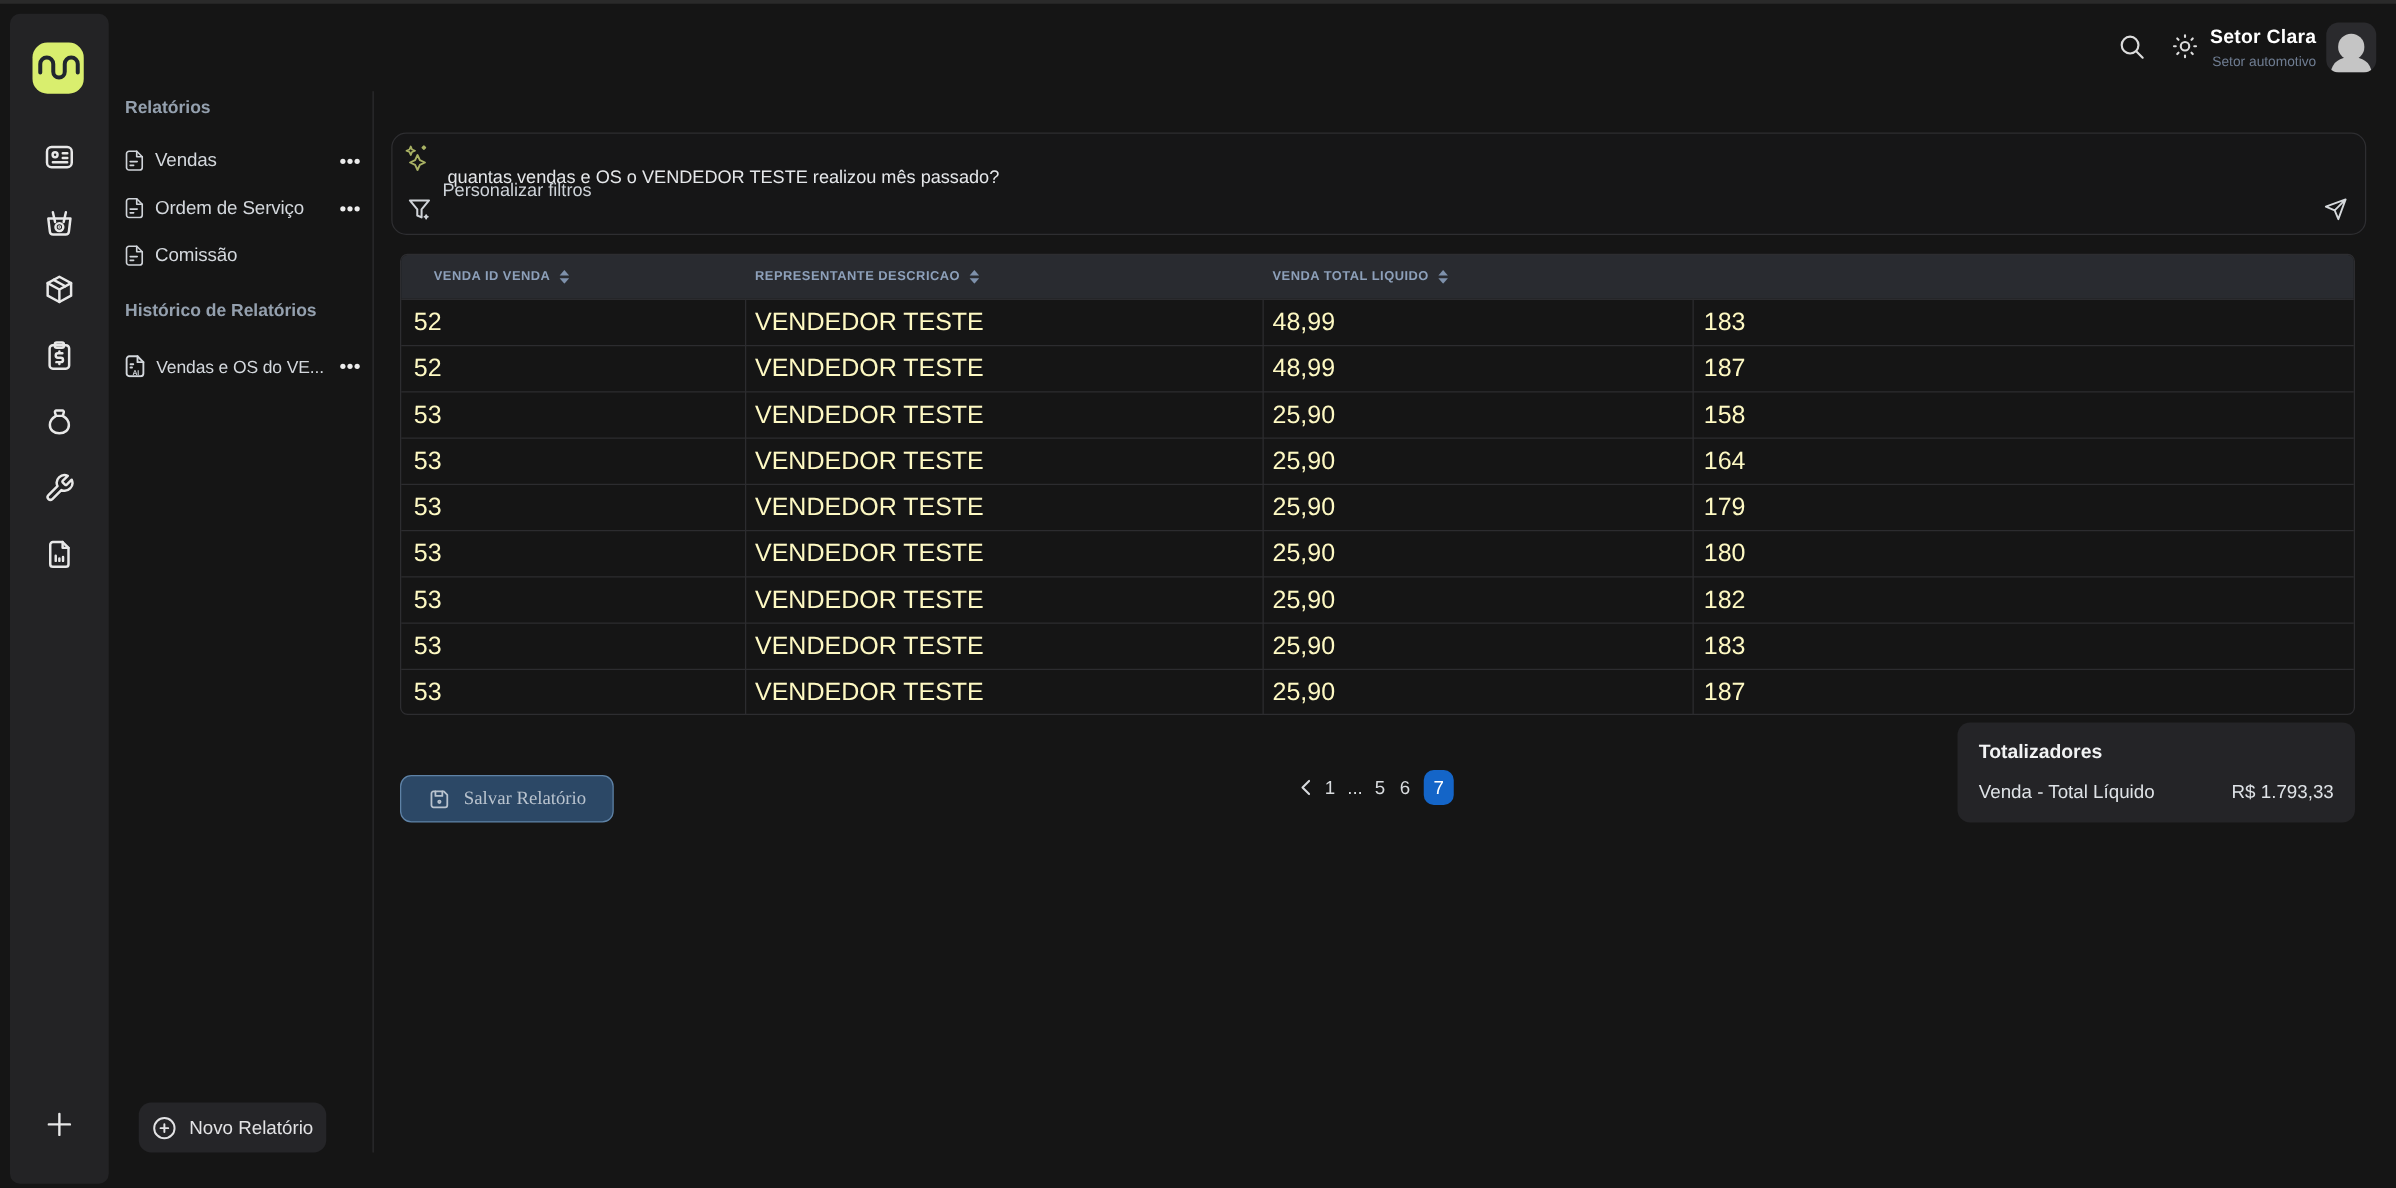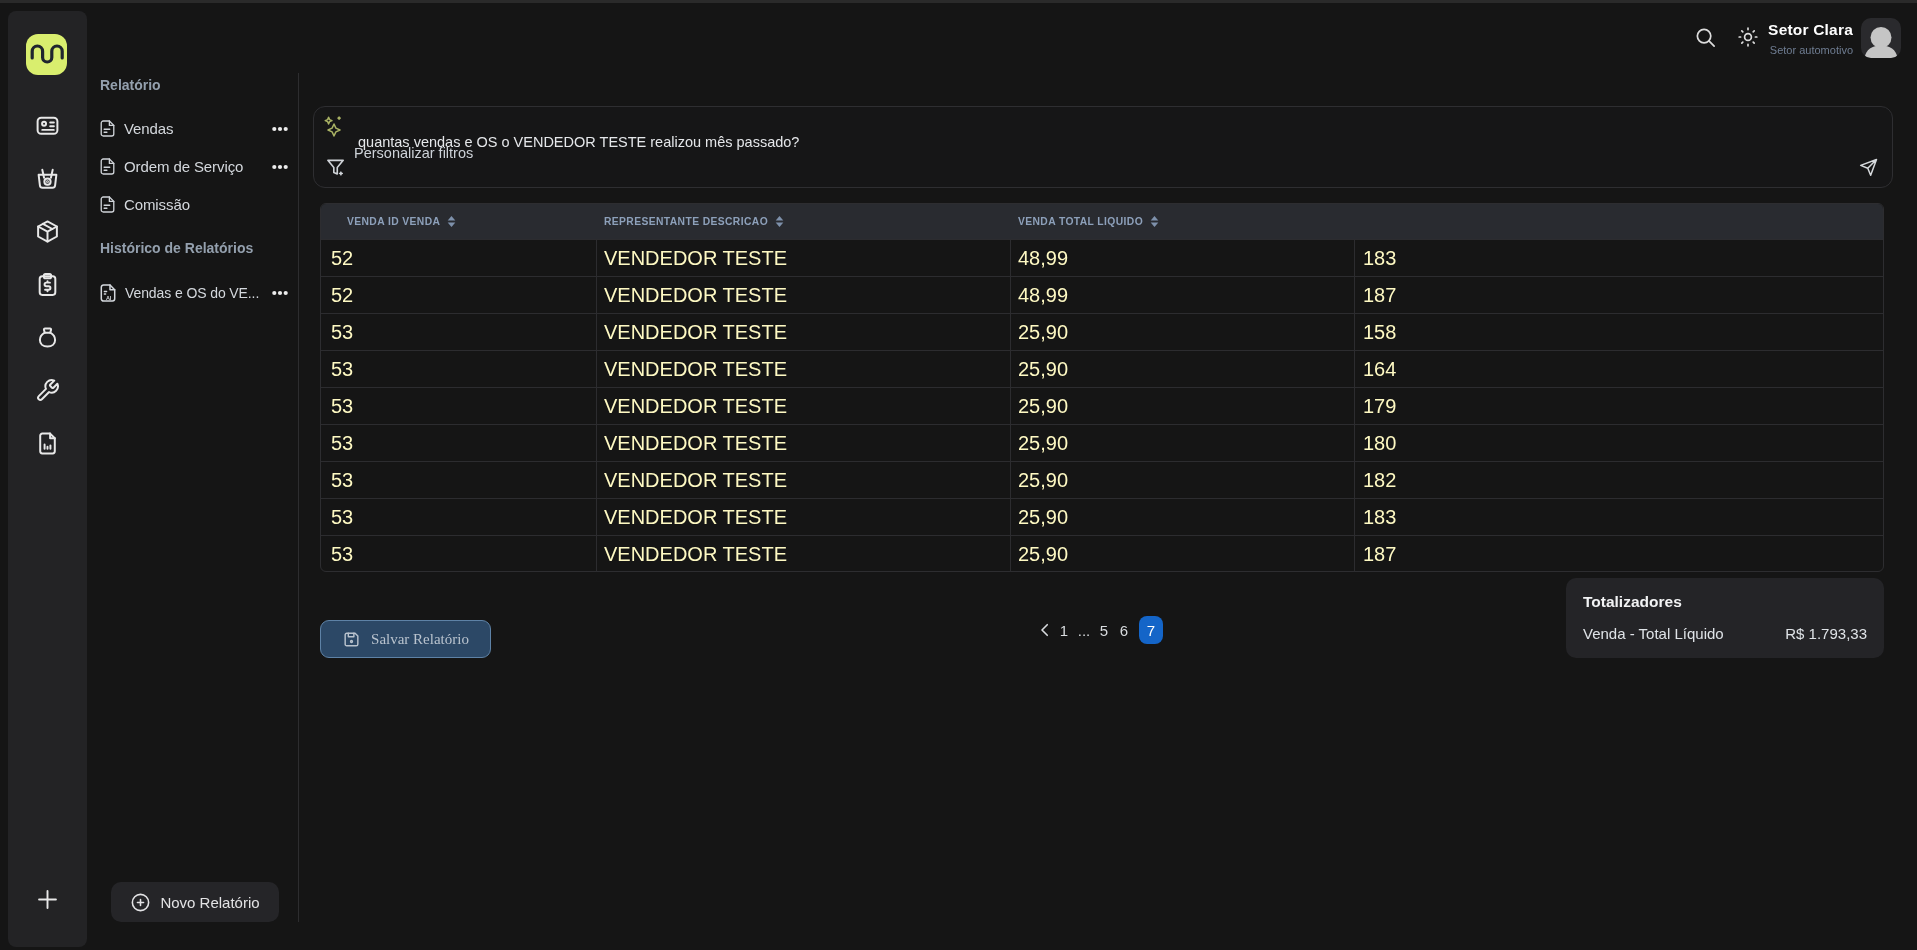--- a/index.html
+++ b/index.html
@@ -14,21 +14,21 @@
   background:#d9ee6e; border-radius:12px; }
 .railicon { position:absolute; left:19px; width:40px; height:40px;
   display:flex; align-items:center; justify-content:center; color:#e8e8e8; }
 
 #panel { position:absolute; left:87px; top:0; width:211px; height:950px; }
 .navhead { position:absolute; left:13px; color:#94a0ae; font-size:14px; font-weight:700; }
 .navitem { position:absolute; left:13px; display:flex; align-items:center; gap:9px;
   color:#d4d8dd; font-size:15px; letter-spacing:-0.1px; }
 .dots { position:absolute; width:16px; height:6px; }
 #vsep { position:absolute; left:298px; top:73px; width:1px; height:849px; background:#2d2d2f; }
-#novorel { position:absolute; left:24px; top:882px; width:168px; height:40px;
+#novorel { position:absolute; left:24px; top:882px; width:150px; height:40px;
   background:#252528; border-radius:10px; display:flex; align-items:center; justify-content:center;
   gap:9px; color:#e3e3e5; font-size:15px; }
 
 #hdr { position:absolute; right:0; top:0; }
 .hicon { position:absolute; color:#dcdcdc; }
 #uname { position:absolute; top:21px; right:64px; text-align:right; white-space:nowrap; }
 #uname .n { color:#fff; font-size:15.5px; font-weight:700; letter-spacing:.2px; }
 #uname .s { color:#6f7d92; font-size:11px; margin-top:5px; }
 #avatar { position:absolute; right:16px; top:18px; width:40px; height:40px;
   background:#2a2a2d; border-radius:10px; overflow:hidden; }
@@ -124,21 +124,21 @@
       </svg>
     </div>
   <div class="railicon" style="top:868px" id="icplus">
       <svg width="27" height="27" viewBox="0 0 24 24" fill="none" stroke="currentColor" stroke-width="1.7" stroke-linecap="round" stroke-linejoin="round">
         <path d="M12 4.5v15M4.5 12h15"></path>
       </svg>
     </div>
 </div>
 
 <div id="panel">
-  <div class="navhead" style="top:77px">Relatório</div>
+  <div class="navhead" style="top:77px">Relatórios</div>
   <div class="navitem" style="top:120px"><span class="fic">
         <svg width="15" height="17" viewBox="0 0 16 18" fill="none" stroke="#d0d4d9" stroke-width="1.4" stroke-linecap="round" stroke-linejoin="round">
           <path d="M10 1H3.5A2.2 2.2 0 0 0 1.3 3.2v11.6A2.2 2.2 0 0 0 3.5 17h9A2.2 2.2 0 0 0 14.7 14.8V5.7z"></path>
   <path d="M10 1v4.7h4.7M4.4 9.8h6M4.4 13h3"></path>
         </svg>
       </span>Vendas</div>
   <div class="dots" style="top:126px;right:10px">
       <svg width="16" height="6" viewBox="0 0 16 6">
         <circle cx="2.3" cy="3" r="2.1" fill="#ececec"></circle>
         <circle cx="8" cy="3" r="2.1" fill="#ececec"></circle>

